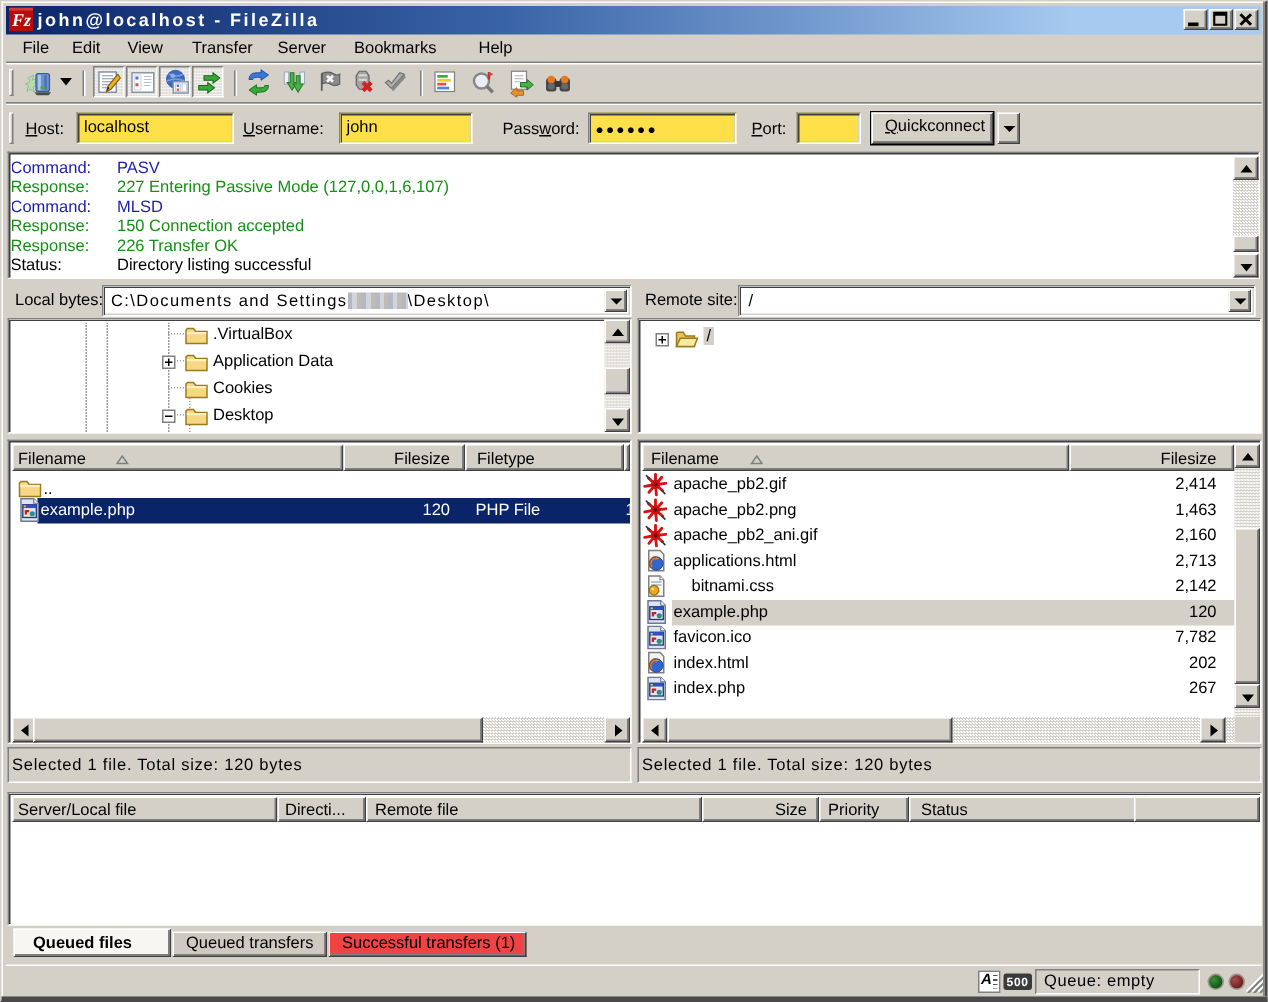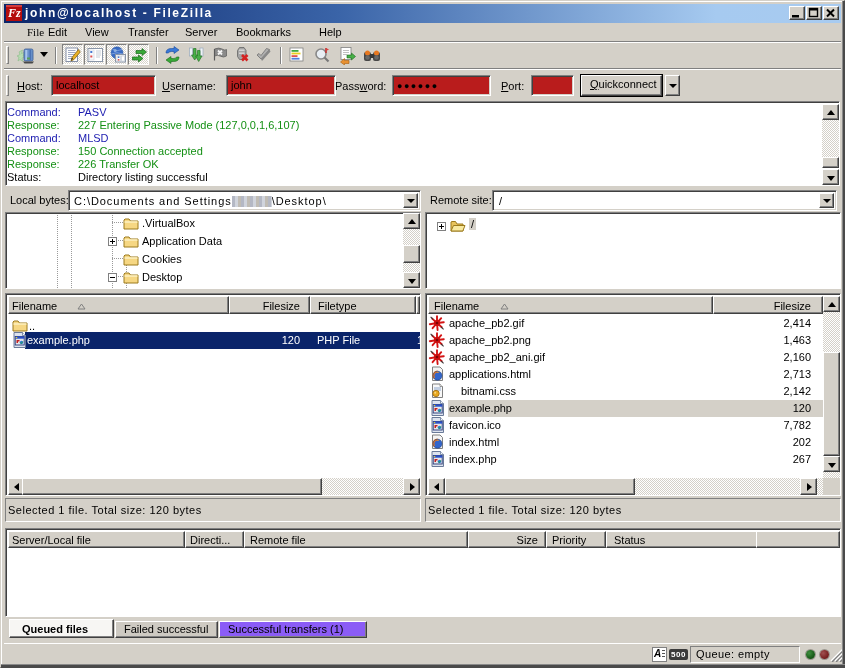--- a/index.html
+++ b/index.html
@@ -17,21 +17,21 @@
 .raised { border-top:1px solid #ffffff; border-left:1px solid #ffffff;
   border-right:1px solid #404040; border-bottom:1px solid #404040;
   box-shadow: inset -1px -1px 0 #808080; background:#d4d0c8; }
 .sunk { border-top:1px solid #808080; border-left:1px solid #808080;
   border-right:1px solid #ffffff; border-bottom:1px solid #ffffff; }
 .sunk2 { border-top:1px solid #808080; border-left:1px solid #808080;
   border-right:1px solid #ffffff; border-bottom:1px solid #ffffff;
   box-shadow: inset 1px 1px 0 #404040; background:#fff; }
 .field { border-top:1px solid #808080; border-left:1px solid #808080;
   border-right:1px solid #ffffff; border-bottom:1px solid #ffffff;
-  box-shadow: inset 1px 1px 0 #404040, inset -1px -1px 0 #d4d0c8; background:#b91c1c; }
+  box-shadow: inset 1px 1px 0 #404040, inset -1px -1px 0 #d4d0c8; background:#fde047; }
 u { text-decoration:underline; }
 
 #titlebar { left:4px; top:4px; width:837px; height:19px;
   background:linear-gradient(to right, #0b2569, #3a64a8 40%, #a6caf0 85%, #a8cbf0); }
 #title-text { left:21px; top:2px; color:#fff; font-weight:bold; font-size:12px; letter-spacing:1.65px; }
 .tbtn { width:16px; height:14px; top:2px; }
 .tbtn svg { position:absolute; left:0; top:0; }
 
 #menubar { left:4px; top:23px; width:837px; height:19px; }
 .mi { top:3px; color:#000; }
@@ -164,21 +164,21 @@
       </svg>
     </div>
   <div class="abs tbtn raised" style="left:819px;">
       <svg width="14" height="12">
         <path d="M3 2.5 L10 9.5 M10 2.5 L3 9.5" stroke="#000" stroke-width="2"></path>
       </svg>
     </div>
 </div>
 
 <div class="abs" id="menubar">
-  <div class="abs mi" style="left:23px;font-family:Liberation Serif, serif;">File</div>
+  <div class="abs mi" style="left:11px;">File</div>
   <div class="abs mi" style="left:44px;">Edit</div>
   <div class="abs mi" style="left:81px;">View</div>
   <div class="abs mi" style="left:124px;">Transfer</div>
   <div class="abs mi" style="left:181px;">Server</div>
   <div class="abs mi" style="left:232px;">Bookmarks</div>
   <div class="abs mi" style="left:315px;">Help</div>
   <div class="abs" style="left:0; top:18px; width:837px; height:2px; border-top:1px solid #808080; border-bottom:1px solid #ffffff;"></div>
 </div>
 
 <div class="abs" id="toolbar">
@@ -305,21 +305,21 @@
     </div>
 </div>
 
 <div class="abs" id="qcbar">
   <div class="abs grip" style="left:2px; top:6px; height:21px;"></div>
   <div class="abs qclabel" style="left:13px;"><u>H</u>ost:</div>
   <div class="abs qcinput field" style="left:47px; width:105px;">
       <span class="txt">localhost</span>
     </div>
   <div class="abs qclabel" style="left:158px;"><u>U</u>sername:</div>
-  <div class="abs qcinput field" style="left:222px; width:110px;">
+  <div class="abs qcinput field" style="left:222px; width:89px;">
       <span class="txt">john</span>
     </div>
   <div class="abs qclabel" style="left:331px;">Pass<u>w</u>ord:</div>
   <div class="abs qcinput field" style="left:388px; width:99px;">
       <span class="txt" style="font-size:9px; letter-spacing:1.5px; top:5px;">●●●●●●</span>
     </div>
   <div class="abs qclabel" style="left:497px;"><u>P</u>ort:</div>
   <div class="abs qcinput field" style="left:527px; width:43px;"></div>
   <div class="abs" style="left:576px; top:5px; width:83px; height:23px; border:1px solid #000;">
     <div class="abs raised" style="left:0; top:0; width:81px; height:21px;"></div>
@@ -595,23 +595,23 @@
       </div>
     <div class="hdrcell" style="left:748px; width:84px; height:17px;"></div>
   </div>
 </div>
 
 <div class="abs" style="left:4px; top:619px; width:837px; height:19px;" id="tabs">
   <div class="tab" style="left:5px; top:0; width:105px; height:19px; background:#f7f6f3;">
     <div class="abs" style="left:12px; top:3px; font-weight:bold;">Queued files</div>
   </div>
   <div class="tab" style="left:111px; top:2px; width:103px; height:17px; background:#cecac2;">
-    <div class="abs" style="left:8px; top:1px;">Failed successful</div>
-  </div>
-  <div class="tab" style="left:215px; top:2px; width:148px; height:17px; background:#8b5cf6;">
+    <div class="abs" style="left:8px; top:1px;">Queued transfers</div>
+  </div>
+  <div class="tab" style="left:215px; top:2px; width:132px; height:17px; background:#ef4444;">
     <div class="abs" style="left:8px; top:1px;">Successful transfers (1)</div>
   </div>
 </div>
 
 <div class="abs" style="left:4px; top:643px; width:837px; height:21px; border-top:1px solid #ffffff;">
   <div class="abs" style="left:648px; top:3px; width:15px; height:15px; background:#fff; border:1px solid #808080;">
     <div class="abs" style="left:1px; top:0px; font-size:10px; font-weight:bold; font-style:italic;">A</div>
     <div class="abs" style="left:9px; top:2px; width:3px; height:9px; background-image:repeating-linear-gradient(to bottom,#555 0 1px,transparent 1px 3px);"></div>
   </div>
   <div class="abs" style="left:665px; top:5px; width:19px; height:11px; background:#3a3a3a; border-radius:2px;">

